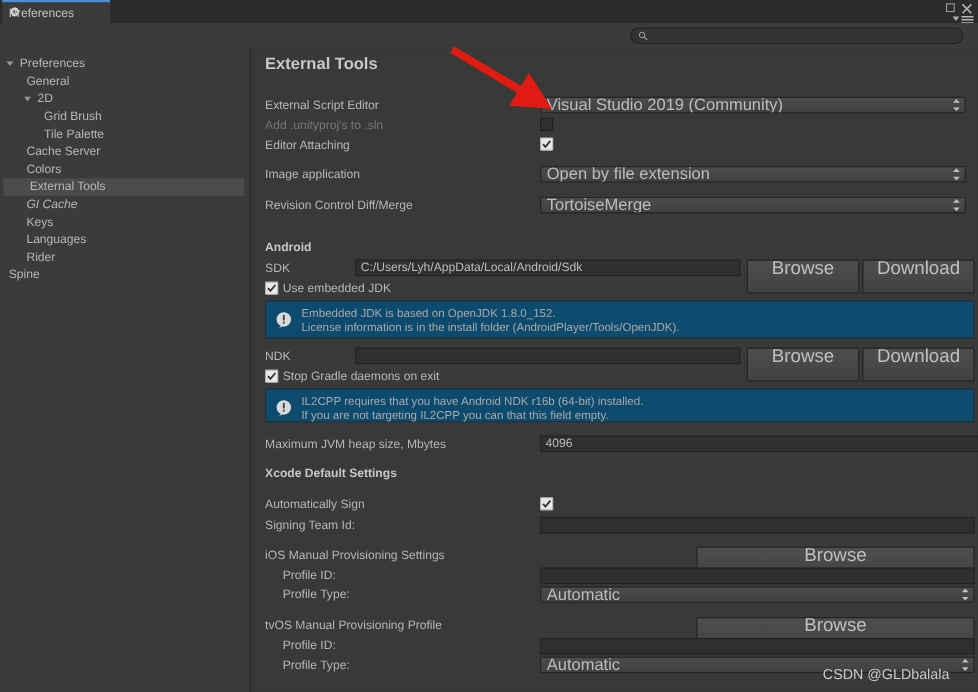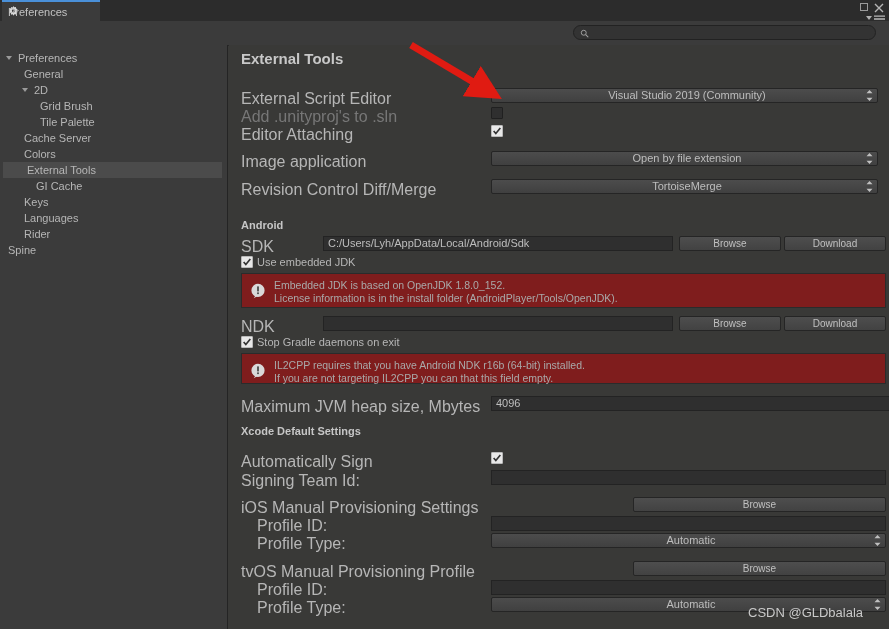--- a/index.html
+++ b/index.html
@@ -42,40 +42,40 @@
   .trow .tri{position:absolute;left:0;top:4px;width:0;height:0;border-left:4px solid #9a9a9a;
              border-top:3.5px solid transparent;border-bottom:3.5px solid transparent;}
   .trow .tri.open{border-left:3.5px solid transparent;border-right:3.5px solid transparent;
                   border-top:4px solid #9a9a9a;left:0;top:6px;}
   .trow .txt{display:inline-block;}
 
   
   .main{position:absolute;left:229px;top:45px;width:660px;height:584px;background:#393937;overflow:hidden;}
   .h1{position:absolute;left:12px;font-size:15px;font-weight:bold;color:#c8c8c8;}
   .h2{position:absolute;left:12px;font-size:11px;font-weight:bold;color:#c6c6c6;}
-  .lbl{position:absolute;font-size:16px;color:#b6b6b6;white-space:nowrap;}
+  .lbl{position:absolute;font-size:11px;color:#b6b6b6;white-space:nowrap;}
   .lbl.dim{color:#777;}
 
   .field{position:absolute;height:15px;background:#2f2f2f;border:1px solid #232323;
          box-sizing:border-box;line-height:13px;font-size:11px;color:#bdbdbd;padding-left:4px;
          white-space:nowrap;overflow:hidden;}
   .popup{position:absolute;height:15px;box-sizing:border-box;
          background:linear-gradient(#4c4c4c,#404040);border:1px solid #252525;border-radius:2px;
-         line-height:13px;font-size:11px;color:#bdbdbd;padding-left:5px;white-space:nowrap;overflow:hidden;text-align:center;}
+         line-height:13px;font-size:15px;color:#bdbdbd;padding-left:5px;white-space:nowrap;overflow:hidden;}
   .popup .arrows{position:absolute;right:4px;top:1px;width:7px;height:11px;}
-  .btn{position:absolute;height:15px;box-sizing:border-box;
+  .btn{position:absolute;height:31px;box-sizing:border-box;
        background:linear-gradient(#4e4e4e,#424242);border:1px solid #252525;border-radius:2px;
-       font-size:10px;color:#c0c0c0;text-align:center;line-height:13px;}
+       font-size:17px;color:#c0c0c0;text-align:center;line-height:13px;}
   .chk{position:absolute;width:12px;height:12px;box-sizing:border-box;
        background:#2f2f2f;border:1px solid #202020;border-radius:1px;}
   .chk.on{background:#e8e8e8;border:1px solid #b9b9b9;}
   .chk.on svg{display:block;}
   .chk svg{display:none;}
 
-  .helpbox{position:absolute;box-sizing:border-box;background:#7f1d1d;border:1px solid #2b2b2b;}
+  .helpbox{position:absolute;box-sizing:border-box;background:#0c4a6e;border:1px solid #2b2b2b;}
   .helpbox .ico{position:absolute;left:8px;top:9px;width:16px;height:16px;}
   .helpbox .txt{position:absolute;left:32px;top:5px;font-size:10.5px;color:#a9a9a9;line-height:13px;}
 
   .inlinechk{position:absolute;font-size:11px;color:#b6b6b6;white-space:nowrap;}
 
   
   .arrow{position:absolute;left:0;top:0;width:889px;height:629px;pointer-events:none;}
 
   .watermark{position:absolute;left:748px;top:605px;font-size:13px;color:#c9c9c9;}
 </style>
@@ -122,21 +122,21 @@
 
   <div class="sidebar" id="sidebar">
       <div class="trow"><span class="tri open" style="left: 6px;"></span><span class="txt" style="margin-left: 18px;">Preferences</span></div>
       <div class="trow"><span class="txt" style="margin-left: 24px;">General</span></div>
       <div class="trow"><span class="tri open" style="left: 22px;"></span><span class="txt" style="margin-left: 34px;">2D</span></div>
       <div class="trow"><span class="txt" style="margin-left: 40px;">Grid Brush</span></div>
       <div class="trow"><span class="txt" style="margin-left: 40px;">Tile Palette</span></div>
       <div class="trow"><span class="txt" style="margin-left: 24px;">Cache Server</span></div>
       <div class="trow"><span class="txt" style="margin-left: 24px;">Colors</span></div>
       <div class="trow sel"><span class="txt" style="margin-left: 24px;">External Tools</span></div>
-      <div class="trow"><span class="txt" style="margin-left: 36px;">GI Cache</span></div>
+      <div class="trow"><span class="txt" style="margin-left: 24px; font-style: italic;">GI Cache</span></div>
       <div class="trow"><span class="txt" style="margin-left: 24px;">Keys</span></div>
       <div class="trow"><span class="txt" style="margin-left: 24px;">Languages</span></div>
       <div class="trow"><span class="txt" style="margin-left: 24px;">Rider</span></div>
       <div class="trow"><span class="txt" style="margin-left: 8px;">Spine</span></div>
     </div>
 
   <div class="main">
 
     <div class="h1" style="top:5px">External Tools</div>
 

